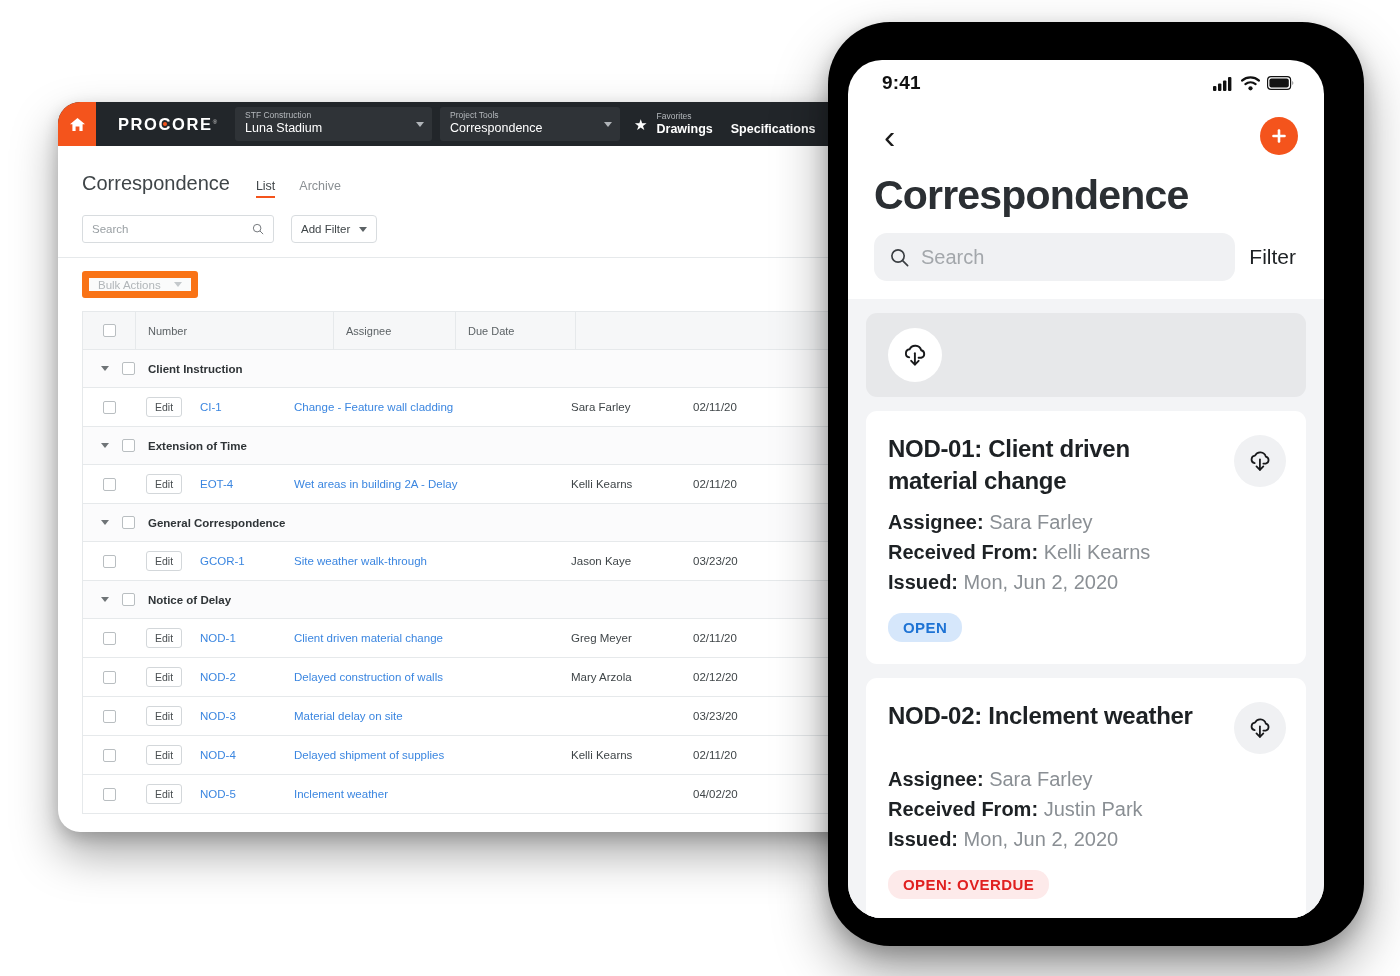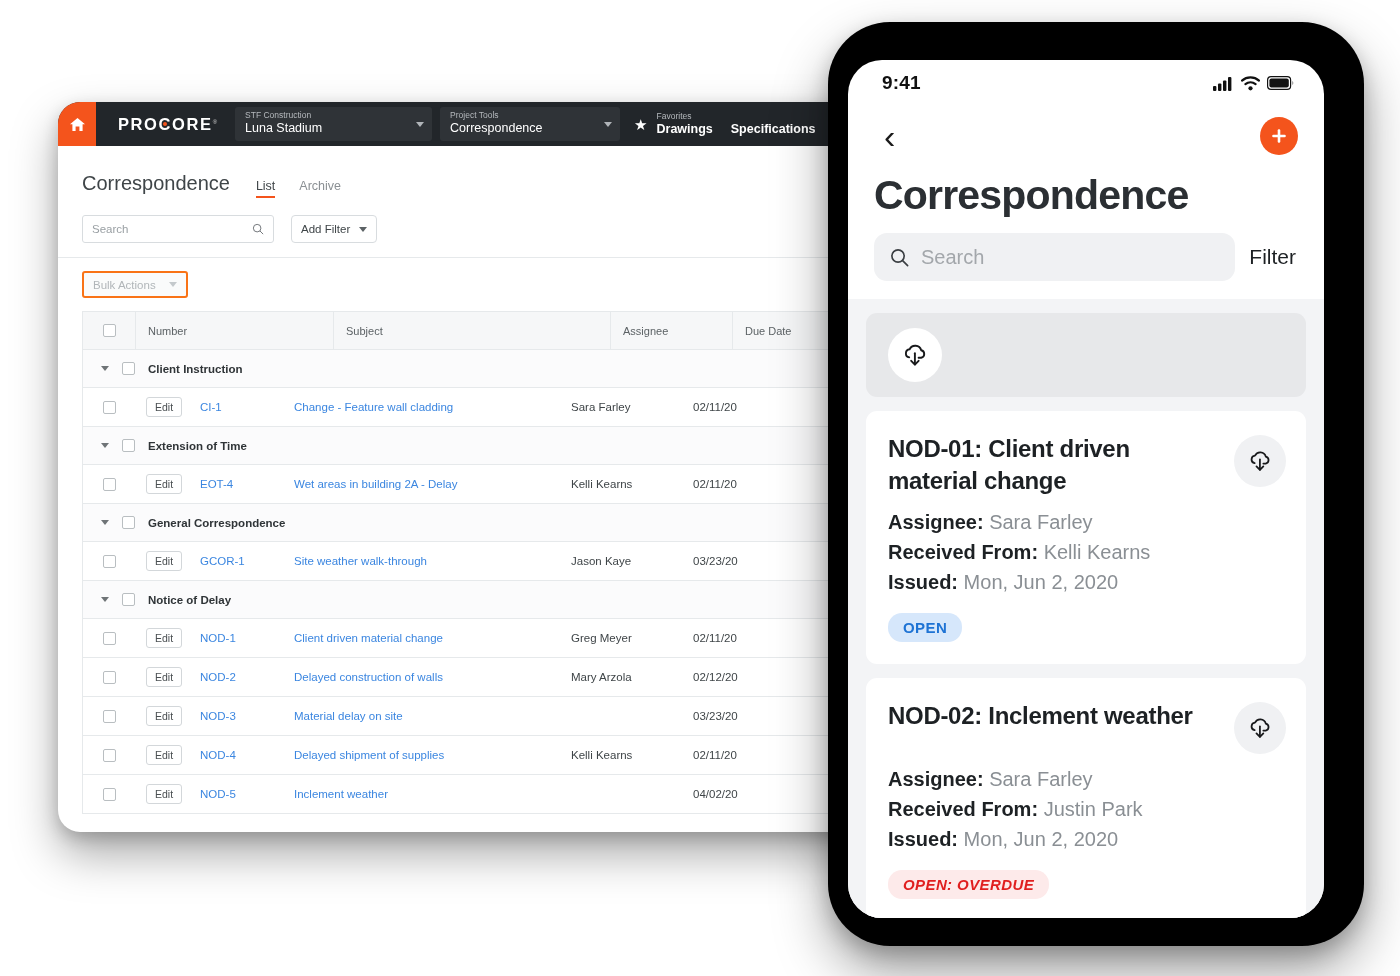--- a/index.html
+++ b/index.html
@@ -230,21 +230,21 @@
     margin: 0 0 0 0;
   }
 
   .pc-bulkrow {
     padding: 13px 0 13px 24px;
   }
   .pc-bulk {
     display: inline-flex;
     align-items: center;
     height: 27px;
-    border: 2px solid #f97316;
+    border: 7px solid #f97316;
     border-radius: 3px;
     background: #fafbfb;
     padding: 0 9px;
     gap: 13px;
     font-size: 11.5px;
     color: #b1b6b9;
   }
   .pc-bulk .pc-caret-lt {
     width: 0; height: 0;
     border-left: 4px solid transparent;
@@ -543,21 +543,20 @@
     font-weight: 700;
     letter-spacing: 0.4px;
   }
   .ph-badge.open {
     background: #d6e7fb;
     color: #1e73d4;
   }
   .ph-badge.overdue {
     background: #fdeaea;
     color: #e01f1f;
-    font-style: italic;
   }
 </style>
 </head>
 <body>
 
 <div class="stage">
 
   <div class="desktop-window">
 
     <div class="pc-topnav">
@@ -630,21 +629,20 @@
       </div>
     </div>
 
     <div class="pc-table">
 
       <div class="pc-trow pc-thead">
         <div class="pc-cell c-check">
           <span class="cb"></span>
         </div>
         <div class="pc-cell c-number-h">Number</div>
-        <div class="pc-cell c-subject">Subject</div>
         <div class="pc-cell c-assignee">Assignee</div>
         <div class="pc-cell c-due">Due Date</div>
       </div>
 
       <div class="pc-trow pc-group">
         <span class="pc-group-caret"></span>
         <span class="cb"></span>
         <span class="pc-group-title">Client Instruction</span>
       </div>
       <div class="pc-trow pc-body-row">

